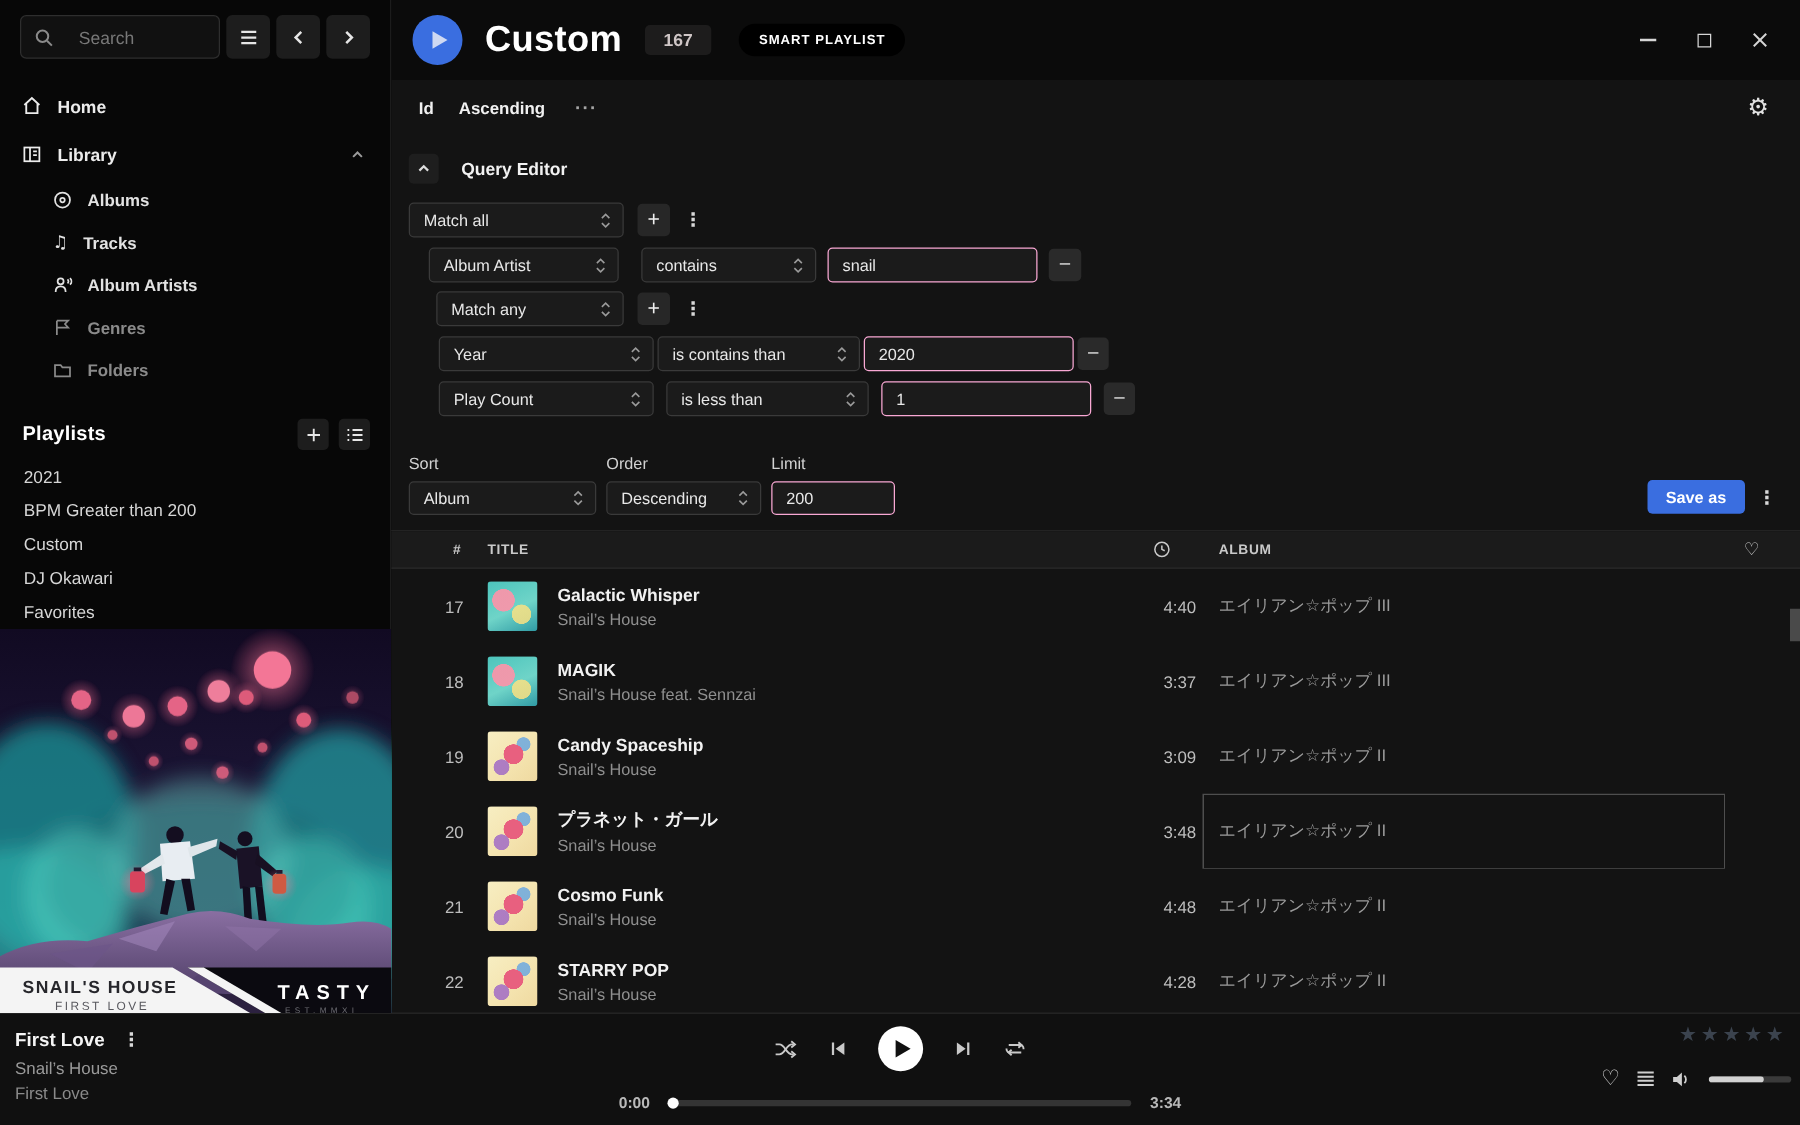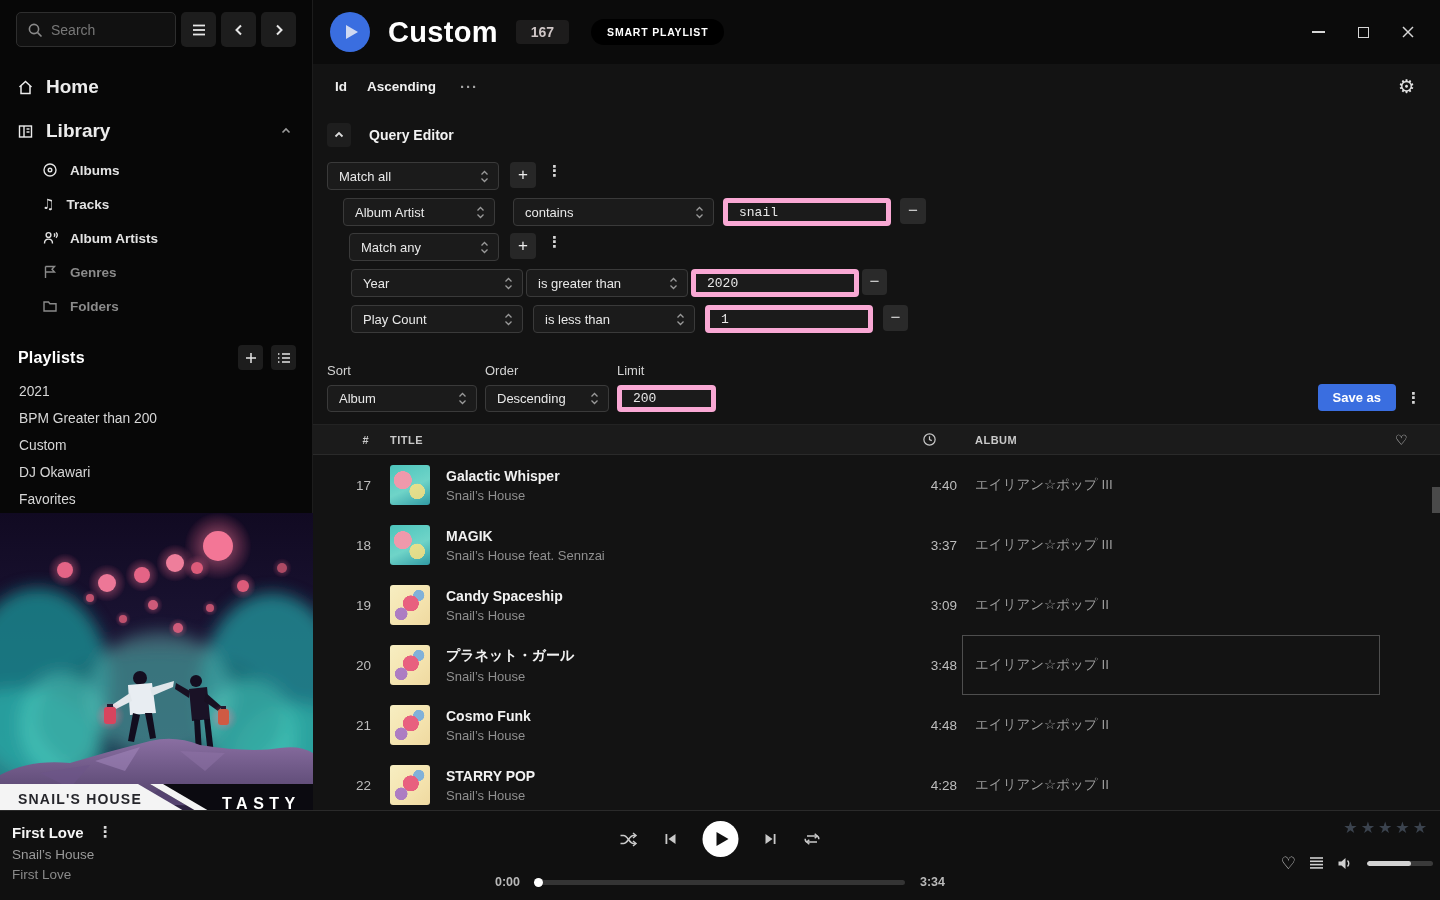--- a/index.html
+++ b/index.html
@@ -6,29 +6,29 @@
   html,body { width:1440px; height:900px; background:#000; overflow:hidden;
     font-family:"Liberation Sans","DejaVu Sans",sans-serif; }
   .app { width:1440px; height:900px; display:grid;
     grid-template-columns:313px 1127px; grid-template-rows:810px 90px; }
 
   
   .sidebar { grid-row:1; grid-column:1; background:#070707; border-right:1px solid #1c1c1c;
     display:flex; flex-direction:column; position:relative; }
   .sb-top { display:flex; gap:5px; padding:12px 10px 12px 16px; align-items:center; }
   .search-box { width:160px; height:35px; background:#111; border:1px solid #2e2e2e; border-radius:5px;
-    display:flex; align-items:center; gap:8px; padding:0 10px; color:#8a8a8a; }
+    display:flex; align-items:center; gap:20px; padding:0 10px; color:#8a8a8a; }
   .search-box input { background:transparent; border:none; outline:none; color:#ddd; width:100%;
     font-size:14px; font-family:inherit; }
   .search-box input::placeholder { color:#787878; }
   .sq-btn { width:35px; height:35px; background:#1d1d1d; border:none; border-radius:5px; color:#e6e6e6;
     display:flex; align-items:center; justify-content:center; cursor:pointer; }
   .nav { padding:6px 0 0 0; }
   .nav-item { display:flex; align-items:center; gap:12px; padding:11px 20px 11px 17px;
-    color:#ececec; font-weight:700; font-size:19px; cursor:pointer; }
+    color:#ececec; font-weight:700; font-size:14px; cursor:pointer; }
   .nav-item .chev-right { margin-left:auto; color:#9a9a9a; }
   .sub-item { display:flex; align-items:center; gap:12px; padding:9px 16px 9px 42px;
     color:#e2e2e2; font-weight:700; font-size:13.5px; cursor:pointer;text-align:center; }
   .sub-item.dim { color:#8a8a8a; }
   .pl-head { display:flex; align-items:center; margin:22px 16px 4px 18px; }
   .pl-head h2 { color:#fff; font-size:16px; font-weight:700; letter-spacing:.2px; }
   .pl-head .sq-sm { width:25px; height:25px; background:#1d1d1d; border:none; border-radius:4px;
     color:#e6e6e6; display:flex; align-items:center; justify-content:center; margin-left:8px; cursor:pointer;}
   .pl-head .spacer { flex:1; }
   .pl-list { padding:4px 0 0 0; }
@@ -61,25 +61,25 @@
   .toolbar .tb-sort { color:#f0f0f0; font-weight:700; font-size:13.5px; cursor:pointer; }
   .toolbar .tb-order { color:#f0f0f0; font-weight:700; font-size:13.5px; margin-left:20px; cursor:pointer; }
   .toolbar .tb-more { color:#a5a5a5; font-weight:800; font-size:15px; margin-left:24px; letter-spacing:1px; cursor:pointer; }
   .toolbar .tb-gear { margin-left:auto; color:#e2e2e2; font-size:19px; cursor:pointer; line-height:1; }
 
   .qe { height:315px; padding:14px 0 0 14px; position:relative; }
   .qe-head { display:flex; align-items:center; gap:18px; height:24px; }
   .qe-collapse { width:24px; height:24px; background:#1e1e1e; border:none; border-radius:4px; color:#dcdcdc;
     display:flex; align-items:center; justify-content:center; cursor:pointer; }
   .qe-head span { color:#f2f2f2; font-size:14px; font-weight:700; }
-  .qrow { display:flex; align-items:flex-start; }
+  .qrow { display:flex; align-items:center; }
   .sel { height:28px; background:#1b1b1b; border:1px solid #3a3a3a; border-radius:4px; color:#e8e8e8;
     font-size:13px; display:flex; align-items:center; justify-content:space-between; padding:0 9px 0 11px; cursor:pointer; }
-  .fin { height:28px; background:#1b1b1b; border:5px solid #f9a8d4; border-radius:4px; color:#e8e8e8;
-    font-size:13px; display:flex; align-items:center; padding:0 11px;font-family:Liberation Mono, monospace; }
+  .fin { height:28px; background:#1b1b1b; border:1px solid #f9a8d4; border-radius:4px; color:#e8e8e8;
+    font-size:13px; display:flex; align-items:center; padding:0 11px; }
   .ib { width:26px; height:26px; background:#272727; border:none; border-radius:4px; color:#ededed;
     font-size:17px; display:flex; align-items:center; justify-content:center; cursor:pointer; }
   .ib.minus { background:#2a2a2a; color:#cfcfcf; }
   .dots-v { background:none; border:none; color:#d8d8d8; font-size:15px; font-weight:700; width:14px; cursor:pointer;
     font-family:"DejaVu Sans",sans-serif; }
   .qe-footer { display:flex; gap:8px; margin-top:30px; }
   .fgroup label { display:block; color:#d2d2d2; font-size:13px; margin-bottom:7px; }
   .save-wrap { position:absolute; right:20px; bottom:13px; display:flex; align-items:center; gap:10px; }
   .save-btn { height:27px; padding:0 15px; background:var(--accent); border:none; border-radius:4px;
     color:#fff; font-weight:700; font-size:13px; cursor:pointer; }
@@ -458,21 +458,21 @@
         <div class="qrow" style="margin-top:8px; margin-left:16px; gap:9px;">
           <div class="sel" style="width:152px; margin-right:9px;">
             <span>Album Artist</span>
             <span class="ico">
               <svg width="9" height="15" viewBox="0 0 9 15" fill="none" stroke="#9a9a9a" stroke-width="1.3">
                 <polyline points="1.5,5.5 4.5,2.5 7.5,5.5"></polyline>
                   <polyline points="1.5,9.5 4.5,12.5 7.5,9.5"></polyline>
                 </svg>
             </span>
           </div>
-          <div class="sel" style="width:201px">
+          <div class="sel" style="width:140px">
             <span>contains</span>
             <span class="ico">
               <svg width="9" height="15" viewBox="0 0 9 15" fill="none" stroke="#9a9a9a" stroke-width="1.3">
                 <polyline points="1.5,5.5 4.5,2.5 7.5,5.5"></polyline>
                   <polyline points="1.5,9.5 4.5,12.5 7.5,9.5"></polyline>
                 </svg>
             </span>
           </div>
           <div class="fin" style="width:168px">snail</div>
           <button class="ib minus">−</button>
@@ -496,21 +496,21 @@
           <div class="sel" style="width:172px">
             <span>Year</span>
             <span class="ico">
               <svg width="9" height="15" viewBox="0 0 9 15" fill="none" stroke="#9a9a9a" stroke-width="1.3">
                 <polyline points="1.5,5.5 4.5,2.5 7.5,5.5"></polyline>
                   <polyline points="1.5,9.5 4.5,12.5 7.5,9.5"></polyline>
                 </svg>
             </span>
           </div>
           <div class="sel" style="width:162px">
-            <span>is greater than</span>
+            <span>is contains than</span>
             <span class="ico">
               <svg width="9" height="15" viewBox="0 0 9 15" fill="none" stroke="#9a9a9a" stroke-width="1.3">
                 <polyline points="1.5,5.5 4.5,2.5 7.5,5.5"></polyline>
                   <polyline points="1.5,9.5 4.5,12.5 7.5,9.5"></polyline>
                 </svg>
             </span>
           </div>
           <div class="fin" style="width:168px">2020</div>
           <button class="ib minus" style="width:25px">−</button>
         </div>

